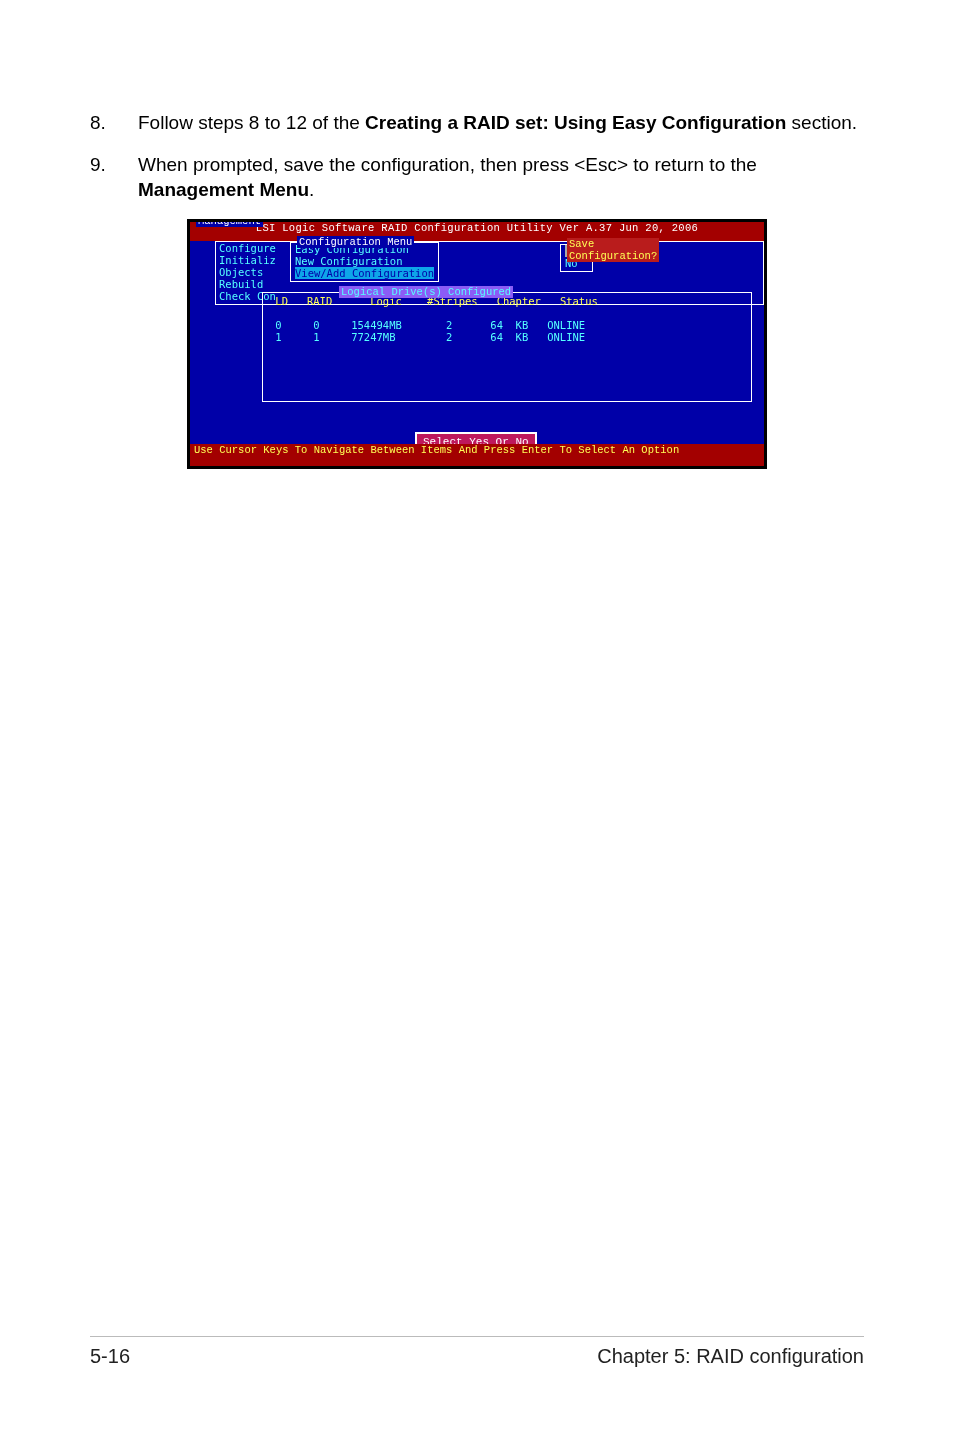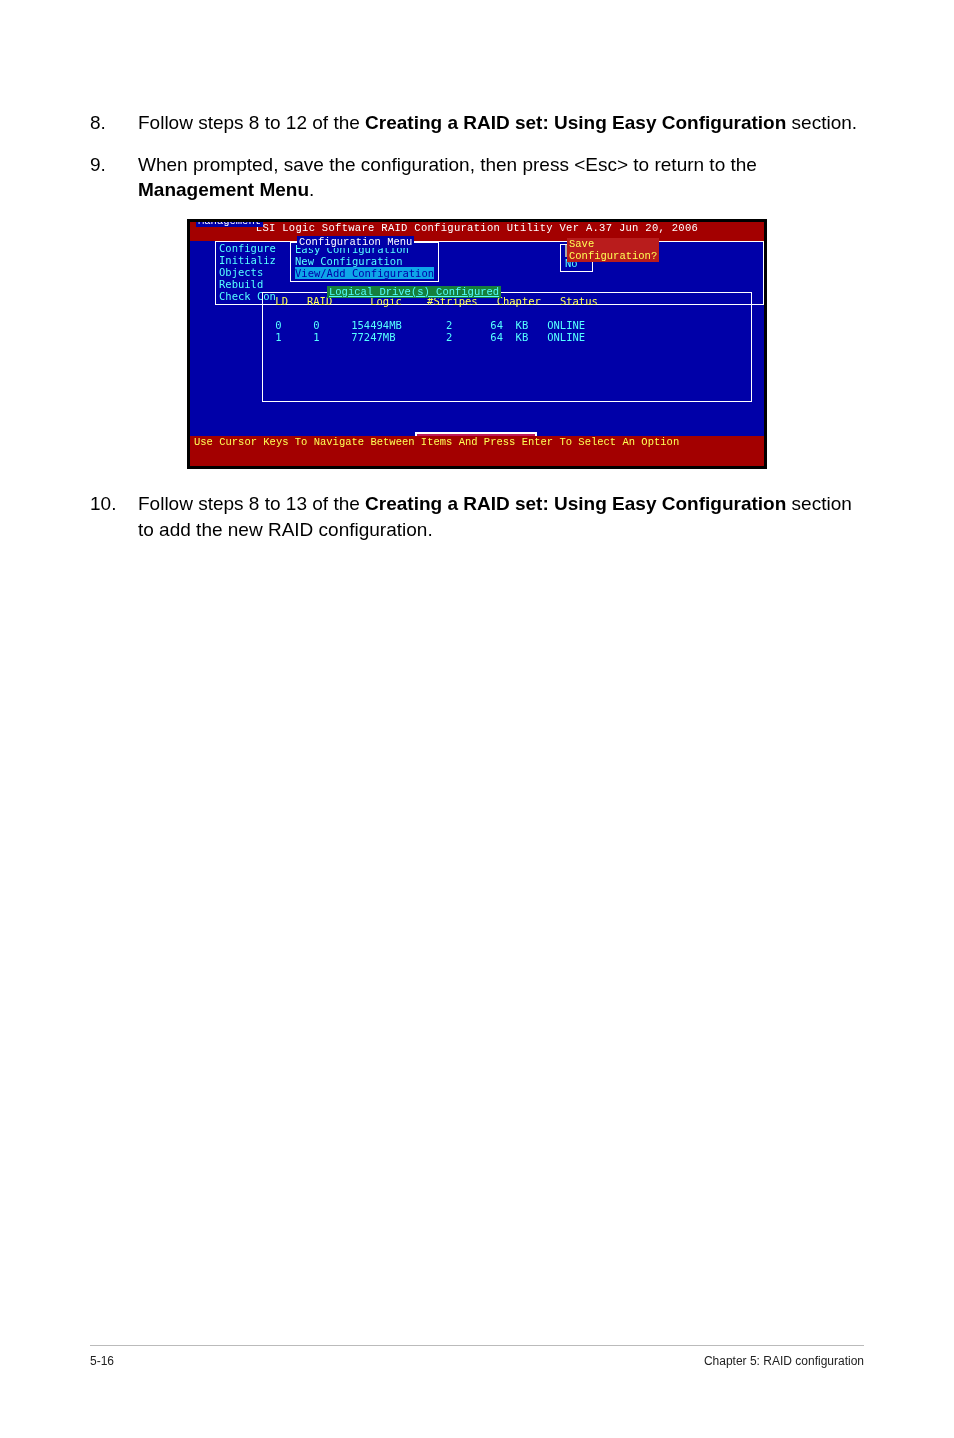--- a/index.html
+++ b/index.html
@@ -83,52 +83,52 @@
   }
   .save-title { position:absolute; top:-7px; left:6px; background:#b91c1c; color:#ffff55; padding:0 2px;}
   .save-box pre { color:#55ffff; }
   .save-box .yes { background:#a8a8a8; color:#0000a8; padding:0 2px; }
   .ld-box {
     position:absolute;
     left:72px; top:70px;
     width:490px; height:110px;
     border:1px solid #fff;
   }
-  .ld-title { position:absolute; top:-7px; left:64px; background:#15803d; color:#55ffff; padding:0 2px;text-decoration:underline; }
+  .ld-title { position:absolute; top:-7px; left:76px; background:#8b5cf6; color:#55ffff; padding:0 2px; }
   .ld-box pre { color:#ffff55; padding:2px 6px; }
   .ld-box .row { color:#55ffff; }
   .select-box {
     position:absolute;
     left:225px; bottom:14px;
     border:2px solid #fff;
     color:#fff;
     padding:2px 6px;
     background:#be185d;
     font-size:11px;
   }
   .footer-bar {
     position:absolute;
     left:0; bottom:0; right:0;
-    height:30px;
+    height:22px;
     background:#a30000;
     color:#ffff55;
     font-size:10.5px;
     line-height:13px;
     padding-left:4px;
     white-space:nowrap;
     overflow:hidden;
   }
   .page-footer {
     position: absolute;
     bottom: 70px;
     left: 90px;
     right: 90px;
     border-top: 1px solid #bbb;
     padding-top: 8px;
-    font-size: 12px;
+    font-size: 20px;
     color: #222;
     display: flex;
     justify-content: space-between;
   }
 </style>
 </head>
 <body>
 
 <div class="page">
 
@@ -176,25 +176,19 @@
       <pre><span class="dyellow"> <span>LD</span>   <span>RAID</span>      <span>Logic</span>    <span>#Stripes</span>   <span>Chapter</span>   <span>Status</span></span>
 
 <span class="row"> <span>0</span>     <span>0</span>     <span>154494MB</span>       <span>2</span>      <span>64  KB</span>   <span>ONLINE</span></span>
 <span class="row"> <span>1</span>     <span>1</span>     <span>77247MB</span>        <span>2</span>      <span>64  KB</span>   <span>ONLINE</span></span></pre>
     </div>
 
     <div class="select-box">Select Yes Or No</div>
     <div class="footer-bar">Use Cursor Keys To Navigate Between Items And Press Enter To Select An Option</div>
   </div>
 
-  <div class="step">
-    <div class="step-num">10.</div>
-    <div class="step-body">
-      <span>Follow steps 8 to 13 of the </span><span class="bold">Creating a RAID set: Using Easy Configuration</span><span> section to add the new RAID configuration.</span>
-    </div>
-  </div>
 
 </div>
 
 <div class="page-footer">
   <span>5-16</span>
   <span>Chapter 5: RAID configuration</span>
 </div>
 
 </body></html>

